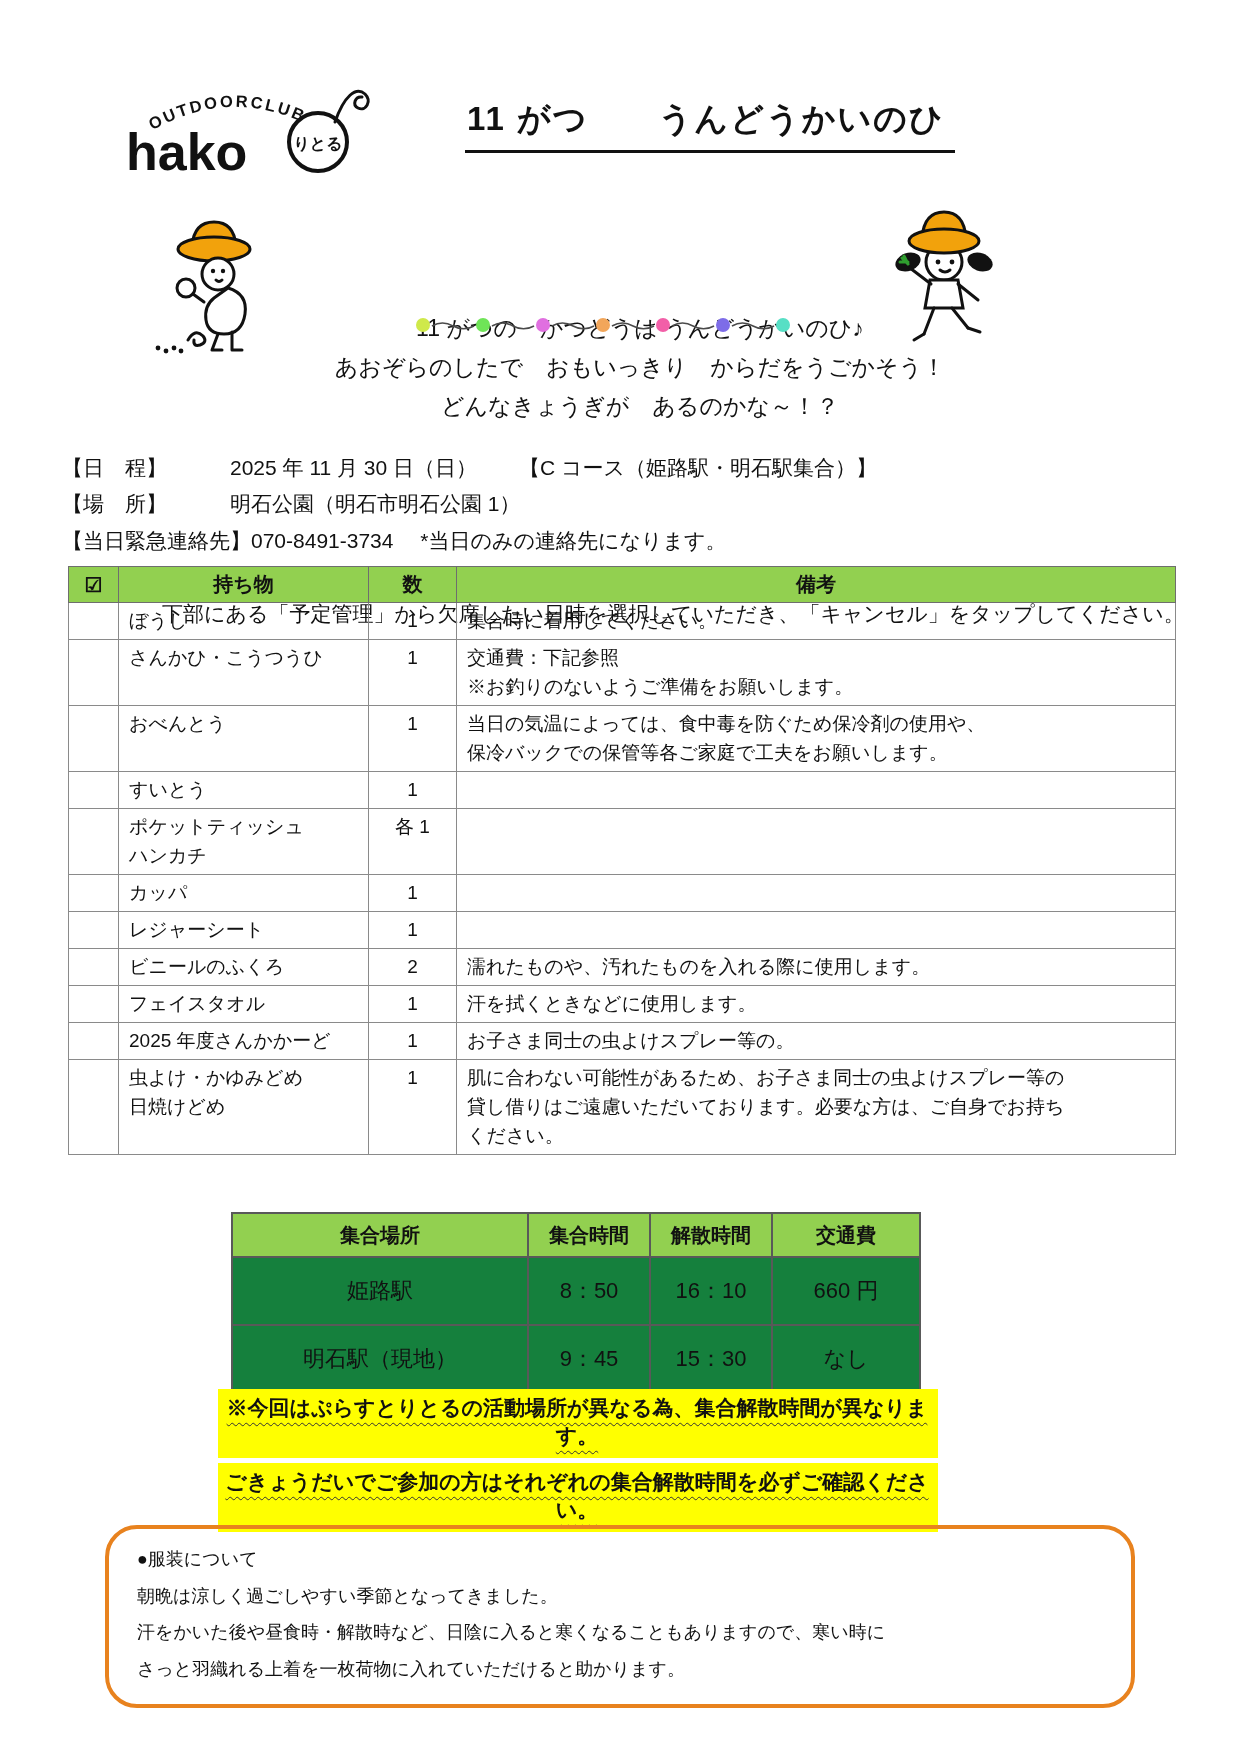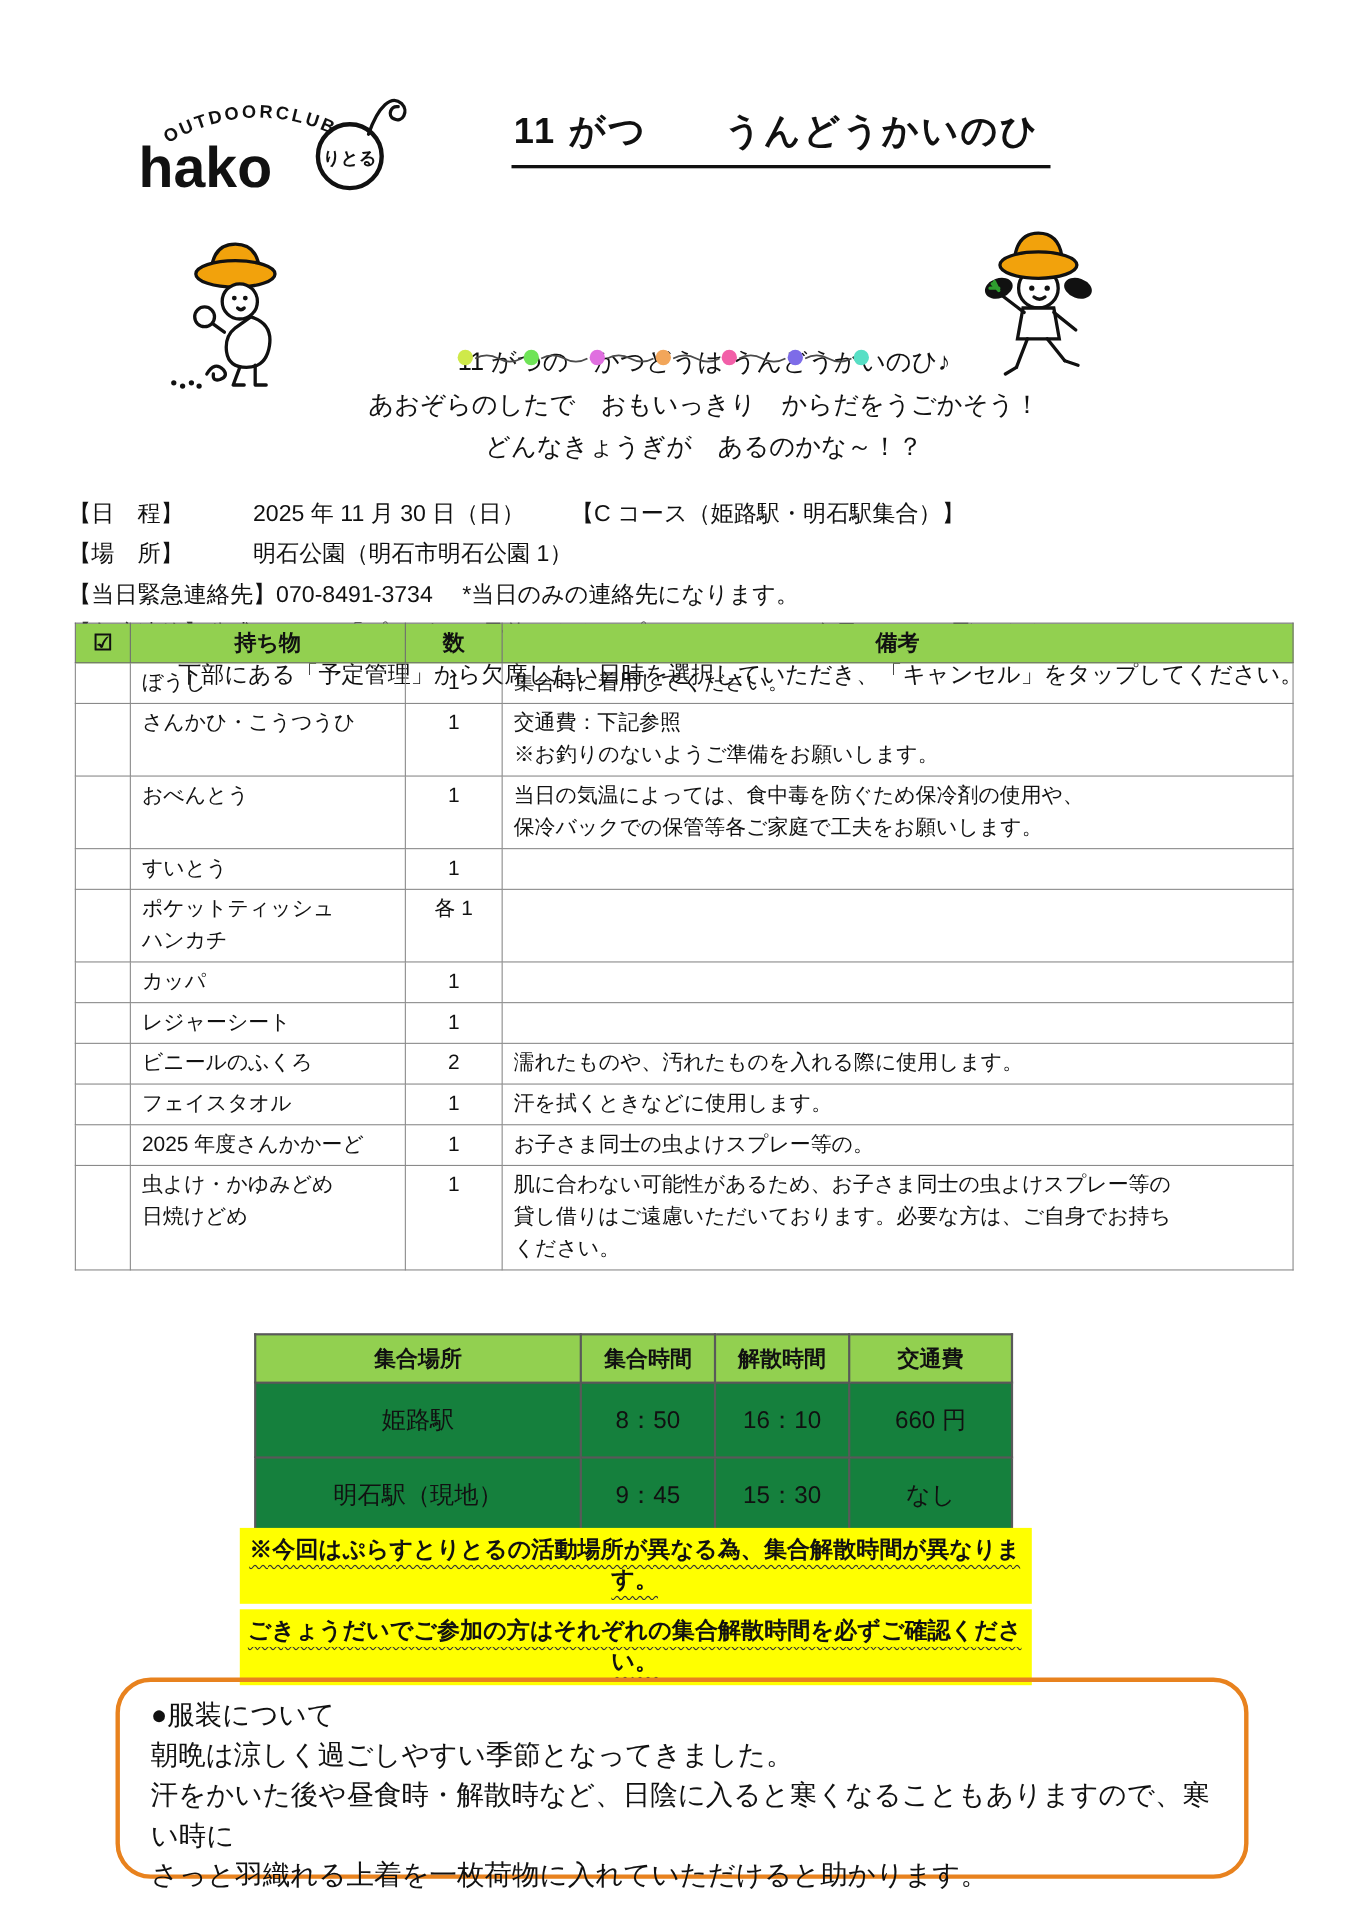--- a/index.html
+++ b/index.html
@@ -57,21 +57,21 @@
   
   .notices{position:absolute;left:218px;top:1389px;width:720px;text-align:center;}
   .yellow-note{display:inline-block;background:var(--highlight,#ffff00);color:#111;
                font-size:21px;font-weight:bold;padding:5px 8px 8px 6px;margin-bottom:5px;
                text-decoration:underline;text-decoration-style:wavy;
                text-decoration-color:#333;text-decoration-thickness:1px;text-underline-offset:7px;}
 
   
   .clothing-box{position:absolute;left:105px;top:1525px;width:1030px;height:183px;
                 box-sizing:border-box;border:4.5px solid var(--box-border,#e8821e);
-                border-radius:32px;padding:12px 28px;font-size:25px;line-height:36.5px;}
+                border-radius:32px;padding:12px 28px;font-size:18px;line-height:36.5px;}
 </style>
 </head>
 <body>
 
 <div class="page">
 
   <div class="logo">
     <svg width="252" height="100" viewBox="0 0 252 100" xmlns="http://www.w3.org/2000/svg">
       <path id="arcp" d="M24,56 Q110,4 196,52" fill="none"></path>
       <text font-size="16.5" font-weight="bold" letter-spacing="2.5" fill="#111">

